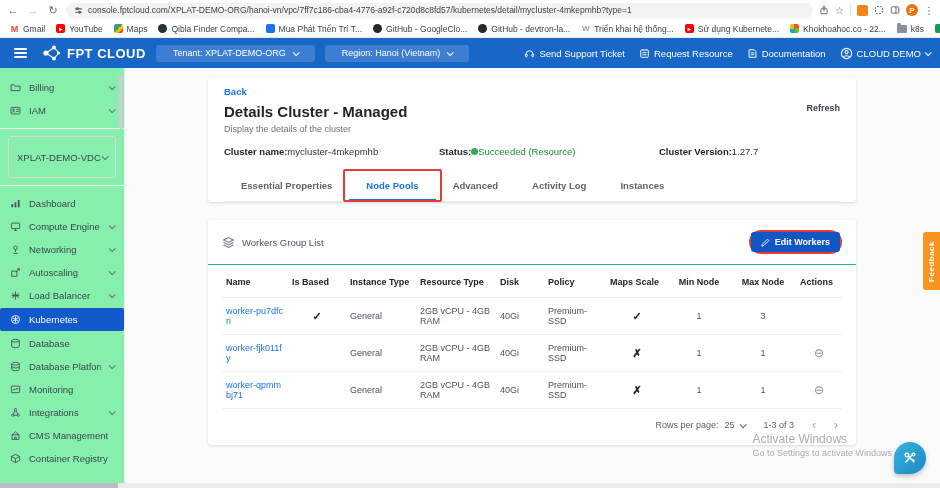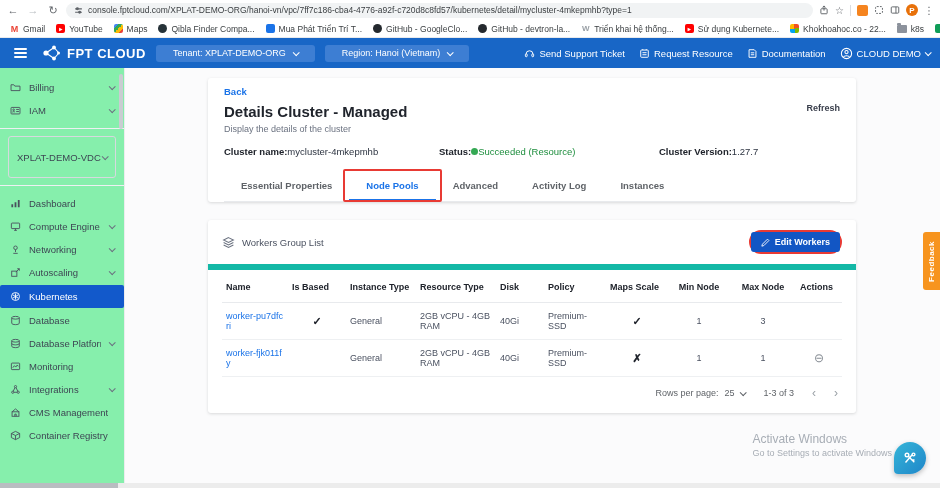--- a/index.html
+++ b/index.html
@@ -75,21 +75,21 @@
   .info-name { width:215px; }
   .info-status { width:220px; }
   .dot-green { width:7px; height:7px; border-radius:50%; background:#34a853; display:inline-block; }
   .status-txt { color:#1e8e3e; }
   .tabs { display:flex; margin-top:14px; border-bottom:1px solid #e8eaed; }
   .tab { padding:9px 17px 8px; font-size:9.5px; font-weight:bold; color:#5f6368; cursor:pointer; position:relative; white-space:nowrap; }
   .tab.active { color:#1a73e8; border-bottom:2px solid #1a73e8; }
   .anno-tab { position:absolute; top:-2px; left:-6px; right:-6px; bottom:-3px; border:2px solid #e83a34; border-radius:2px; pointer-events:none; }
 
   .card2 { margin-top:18px; padding:0 0 4px; }
-  .wk-head { display:flex; align-items:center; padding:10px 14px; border-bottom:6px solid #14b8a6; }
+  .wk-head { display:flex; align-items:center; padding:10px 14px; border-bottom:1px solid #14b8a6; }
   .wk-title { display:flex; align-items:center; gap:7px; color:#4a5160; font-size:9.5px; }
   .edit-wrap { margin-left:auto; border:2px solid #e83a34; padding:0; border-radius:13px; }
   .btn-primary { background:#1256c4; color:#fff; border:none; border-radius:3px; height:20px; padding:0 10px; font-size:9px; font-weight:bold; display:flex; align-items:center; gap:5px; cursor:pointer; font-family:inherit; }
 
   table { border-collapse:collapse; margin:2px 14px 0; width:620px; table-layout:fixed; }
   th { text-align:left; font-size:9px; color:#20242c; padding:10px 4px; border-bottom:1px solid #e8eaed; }
   td { font-size:9px; color:#4a5160; padding:8px 4px; border-bottom:1px solid #eef0f2; vertical-align:middle; }
   .c-center { text-align:center; }
   td.name a { color:#1a73e8; text-decoration:none; cursor:pointer; word-break:break-all; }
   .mark { font-size:11px; color:#20242c; font-weight:bold; }
@@ -310,20 +310,27 @@
         </svg>
       <span class="lbl">Networking</span>
         <span class="chev"></span>
     </div>
     <div class="sb-item">
       <svg width="11" height="11" viewBox="0 0 16 16" fill="none" stroke="currentColor" stroke-width="1.3">
           <rect x="2.5" y="6" width="7.5" height="7.5"></rect>
           <path d="M8.5 7.5l5-5M13.5 2.5h-3M13.5 2.5v3"></path>
         </svg>
       <span class="lbl">Autoscaling</span>
+        <span class="chev"></span>
+    </div>
+    <div class="sb-item">
+      <svg width="11" height="11" viewBox="0 0 16 16" fill="none" stroke="currentColor" stroke-width="1.3">
+          <path d="M8 2v12M3 5l10 6M13 5L3 11M2.5 8h11"></path>
+        </svg>
+      <span class="lbl">Load Balancer</span>
         <span class="chev"></span>
     </div>
     <div class="sb-item active">
       <svg width="11" height="11" viewBox="0 0 16 16" fill="none" stroke="currentColor" stroke-width="1.3">
           <circle cx="8" cy="8" r="5.8"></circle>
           <path d="M8 3.5v9M4.2 5.7l7.6 4.6M11.8 5.7l-7.6 4.6"></path>
         </svg>
       <span class="lbl">Kubernetes</span>
     </div>
     <div class="sb-item">
@@ -476,20 +483,32 @@
             <td class="c-center"><span class="mark"></span></td>
             <td>General</td>
             <td>2GB vCPU - 4GB RAM</td>
             <td>40Gi</td>
             <td>Premium-SSD</td>
             <td class="c-center"><span class="mark">✗</span></td>
             <td class="c-center">1</td>
             <td class="c-center">1</td>
             <td class="c-center"><span class="act-ico">⊖</span></td>
           </tr>
+          <tr>
+            <td class="name"><a>worker-qpmmbj71</a></td>
+            <td class="c-center"><span class="mark"></span></td>
+            <td>General</td>
+            <td>2GB vCPU - 4GB RAM</td>
+            <td>40Gi</td>
+            <td>Premium-SSD</td>
+            <td class="c-center"><span class="mark">✗</span></td>
+            <td class="c-center">1</td>
+            <td class="c-center">1</td>
+            <td class="c-center"><span class="act-ico">⊖</span></td>
+          </tr>
         </tbody>
       </table>
 
       <div class="pager">
         <span class="rpp">
           <span>Rows per page:</span>
           <span>25</span>
           <span class="chev"></span>
         </span>
         <span>1-3 of 3</span>

